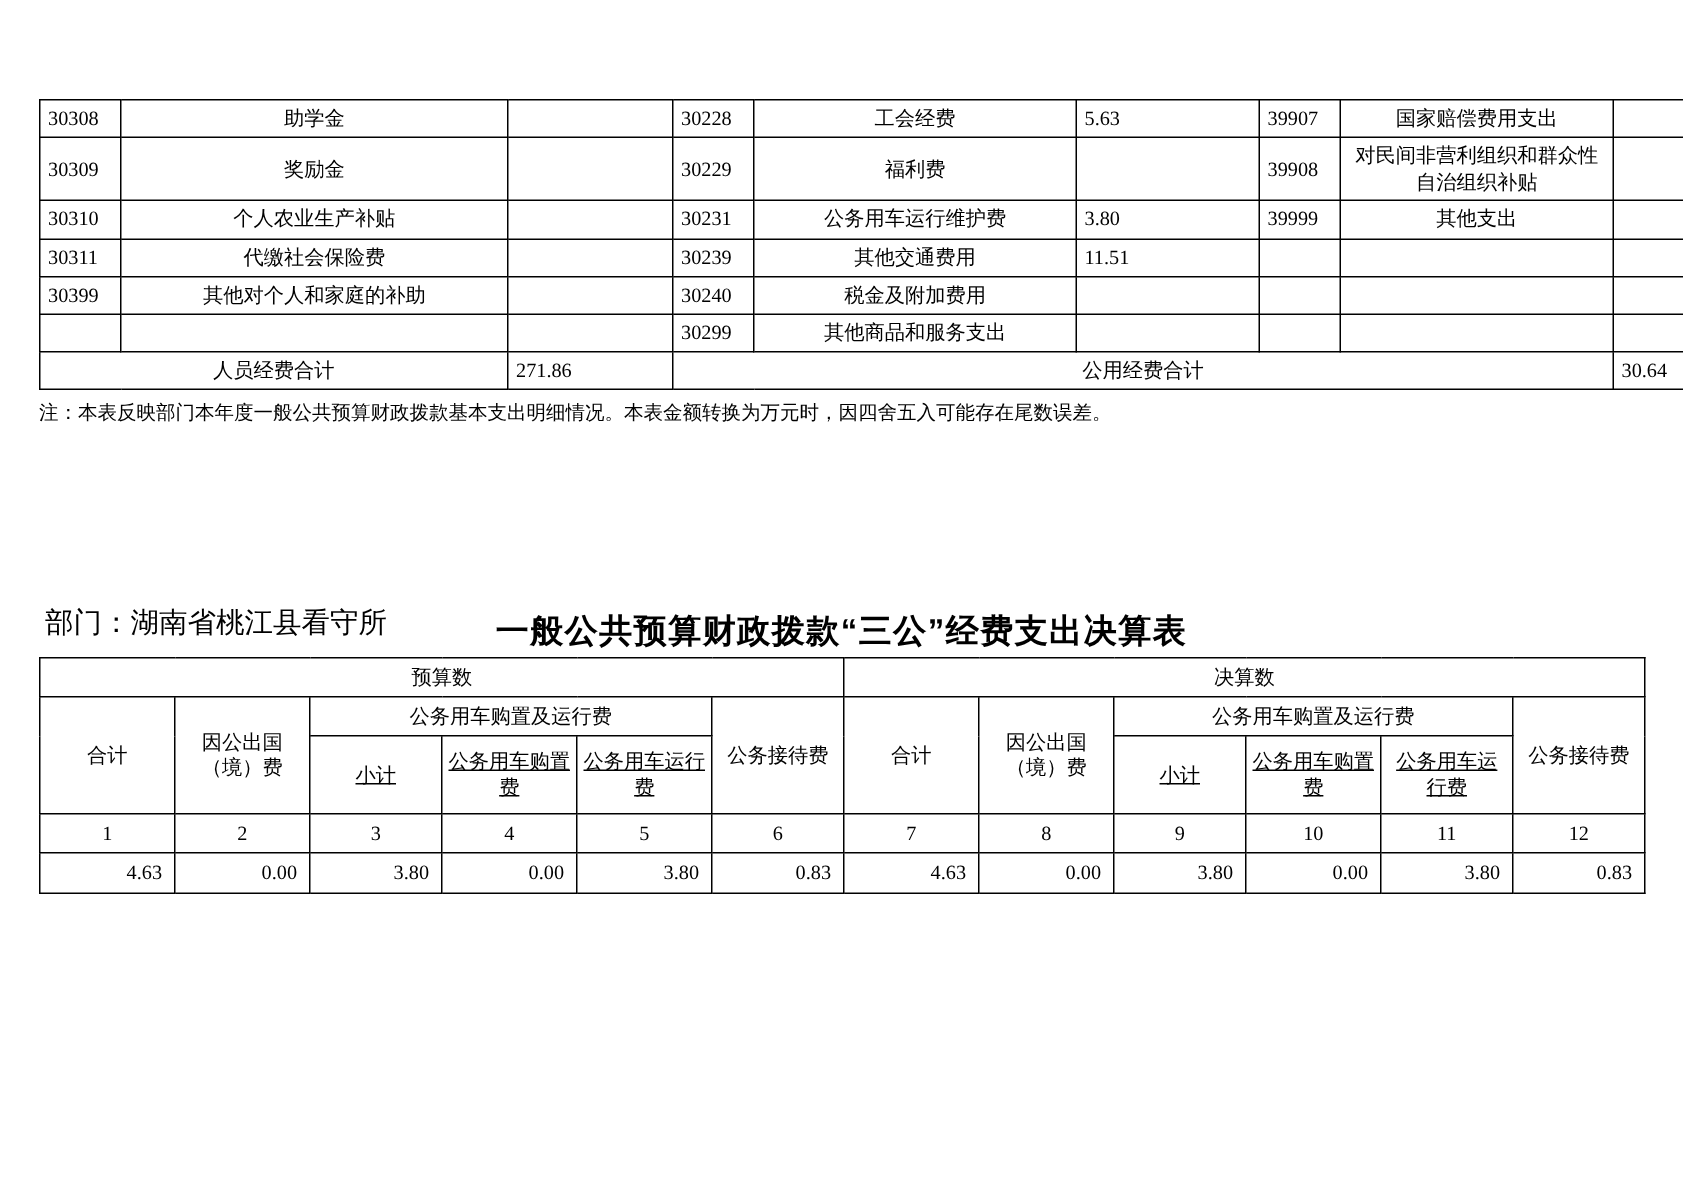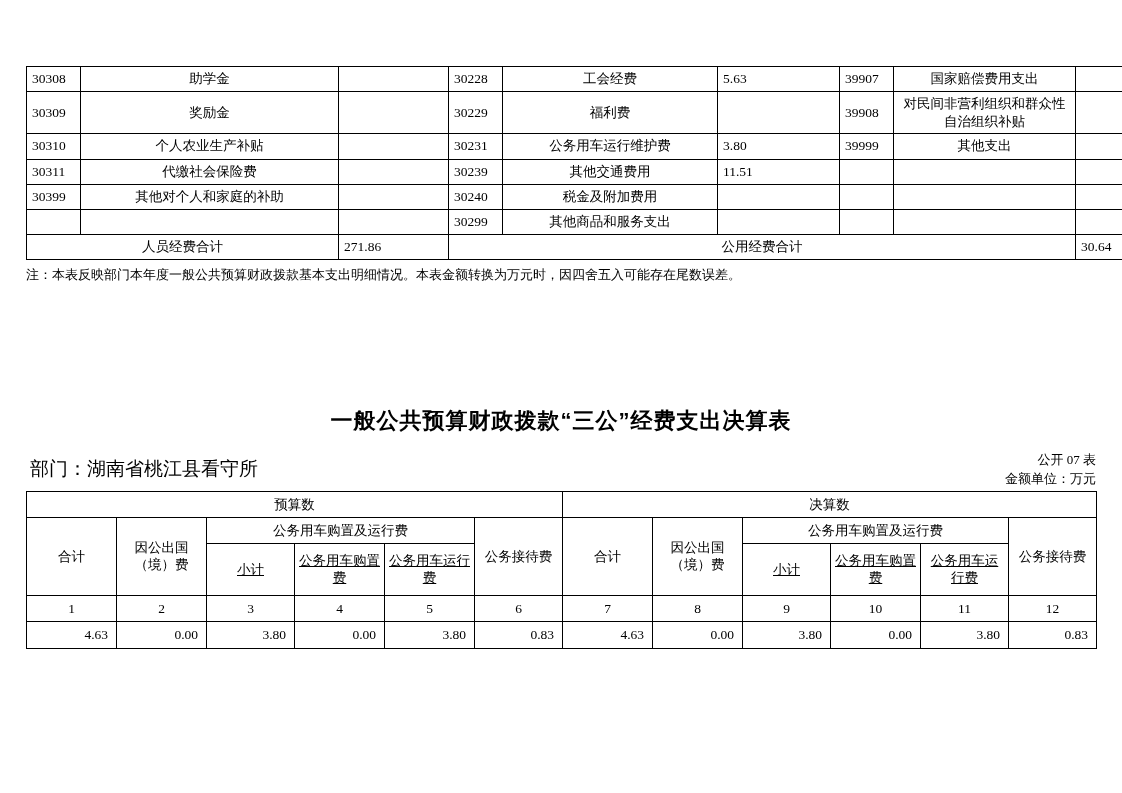--- a/index.html
+++ b/index.html
@@ -189,24 +189,20 @@
           <td class="num bold">30.64</td>
         </tr>
       </tbody>
     </table>
     <div class="note">注：本表反映部门本年度一般公共预算财政拨款基本支出明细情况。本表金额转换为万元时，因四舍五入可能存在尾数误差。</div>
   </div>
 
   <div class="sec2">
     <div class="doc-title">一般公共预算财政拨款“三公”经费支出决算表</div>
 
-    <div class="meta-right">
-      <div>公开 07 表</div>
-      <div>金额单位：万元</div>
-    </div>
     <div class="meta-left">部门：湖南省桃江县看守所</div>
 
     <table class="t2">
       <colgroup>
         <col style="width:90px">
           <col style="width:90px">
           <col style="width:88px">
         <col style="width:90px">
           <col style="width:90px">
           <col style="width:88px">

